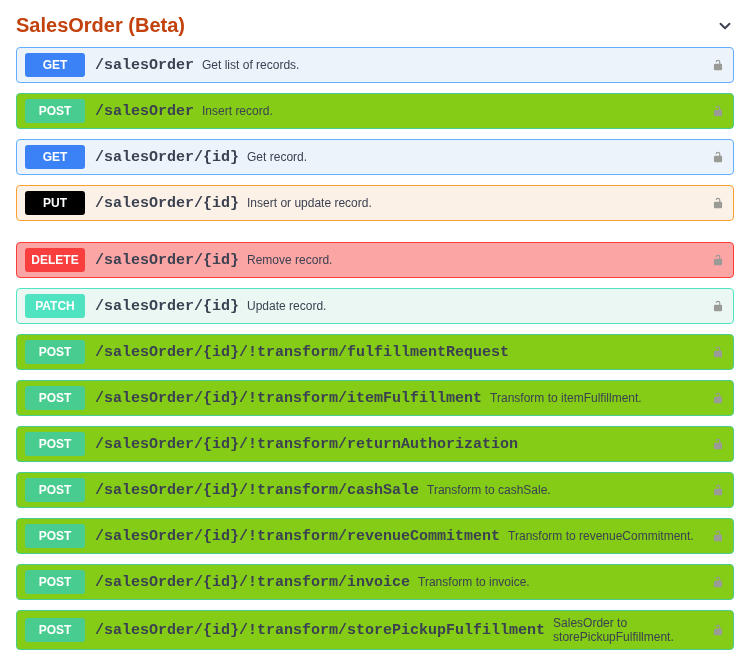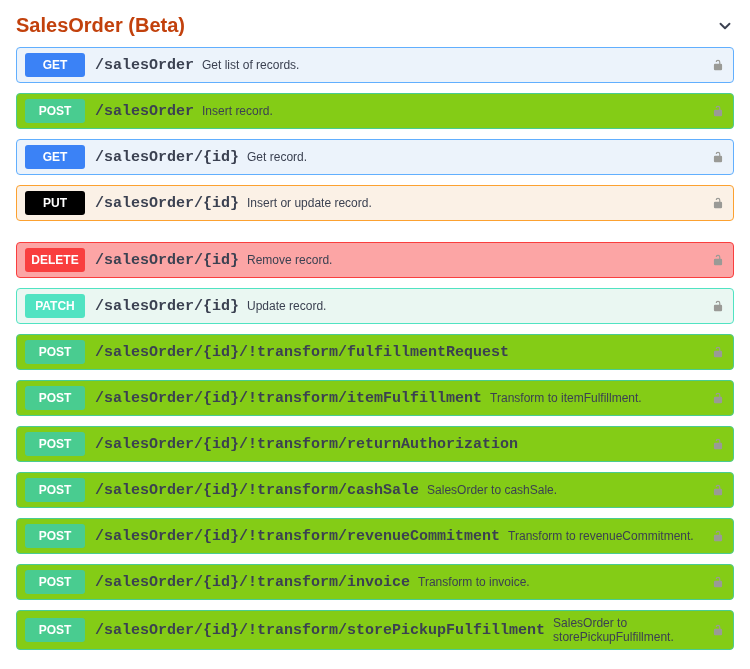--- a/index.html
+++ b/index.html
@@ -165,21 +165,21 @@
       <span class="method-badge">POST</span>
       <span class="path">/salesOrder/{id}/!transform/returnAuthorization</span>
       <span class="lock"><svg viewBox="0 0 24 24" fill="currentColor">
           <path d="M17 10h-1V7a4 4 0 0 0-8 0v3H7a2 2 0 0 0-2 2v7a2 2 0 0 0 2 2h10a2 2 0 0 0 2-2v-7a2 2 0 0 0-2-2zm-7-3a2 2 0 0 1 4 0v3h-4V7z" opacity="0"></path>
           <path d="M17 10h-1V7a4 4 0 0 0-8 0h2a2 2 0 0 1 4 0v3H7a2 2 0 0 0-2 2v7a2 2 0 0 0 2 2h10a2 2 0 0 0 2-2v-7a2 2 0 0 0-2-2z"></path>
         </svg></span>
     </div>
     <div class="op-block op-post">
       <span class="method-badge">POST</span>
       <span class="path">/salesOrder/{id}/!transform/cashSale</span>
-      <span class="summary">SalesOrder to cashSale.</span>
+      <span class="summary">Transform to cashSale.</span>
       <span class="lock"><svg viewBox="0 0 24 24" fill="currentColor">
           <path d="M17 10h-1V7a4 4 0 0 0-8 0v3H7a2 2 0 0 0-2 2v7a2 2 0 0 0 2 2h10a2 2 0 0 0 2-2v-7a2 2 0 0 0-2-2zm-7-3a2 2 0 0 1 4 0v3h-4V7z" opacity="0"></path>
           <path d="M17 10h-1V7a4 4 0 0 0-8 0h2a2 2 0 0 1 4 0v3H7a2 2 0 0 0-2 2v7a2 2 0 0 0 2 2h10a2 2 0 0 0 2-2v-7a2 2 0 0 0-2-2z"></path>
         </svg></span>
     </div>
     <div class="op-block op-post">
       <span class="method-badge">POST</span>
       <span class="path">/salesOrder/{id}/!transform/revenueCommitment</span>
       <span class="summary">Transform to revenueCommitment.</span>
       <span class="lock"><svg viewBox="0 0 24 24" fill="currentColor">

